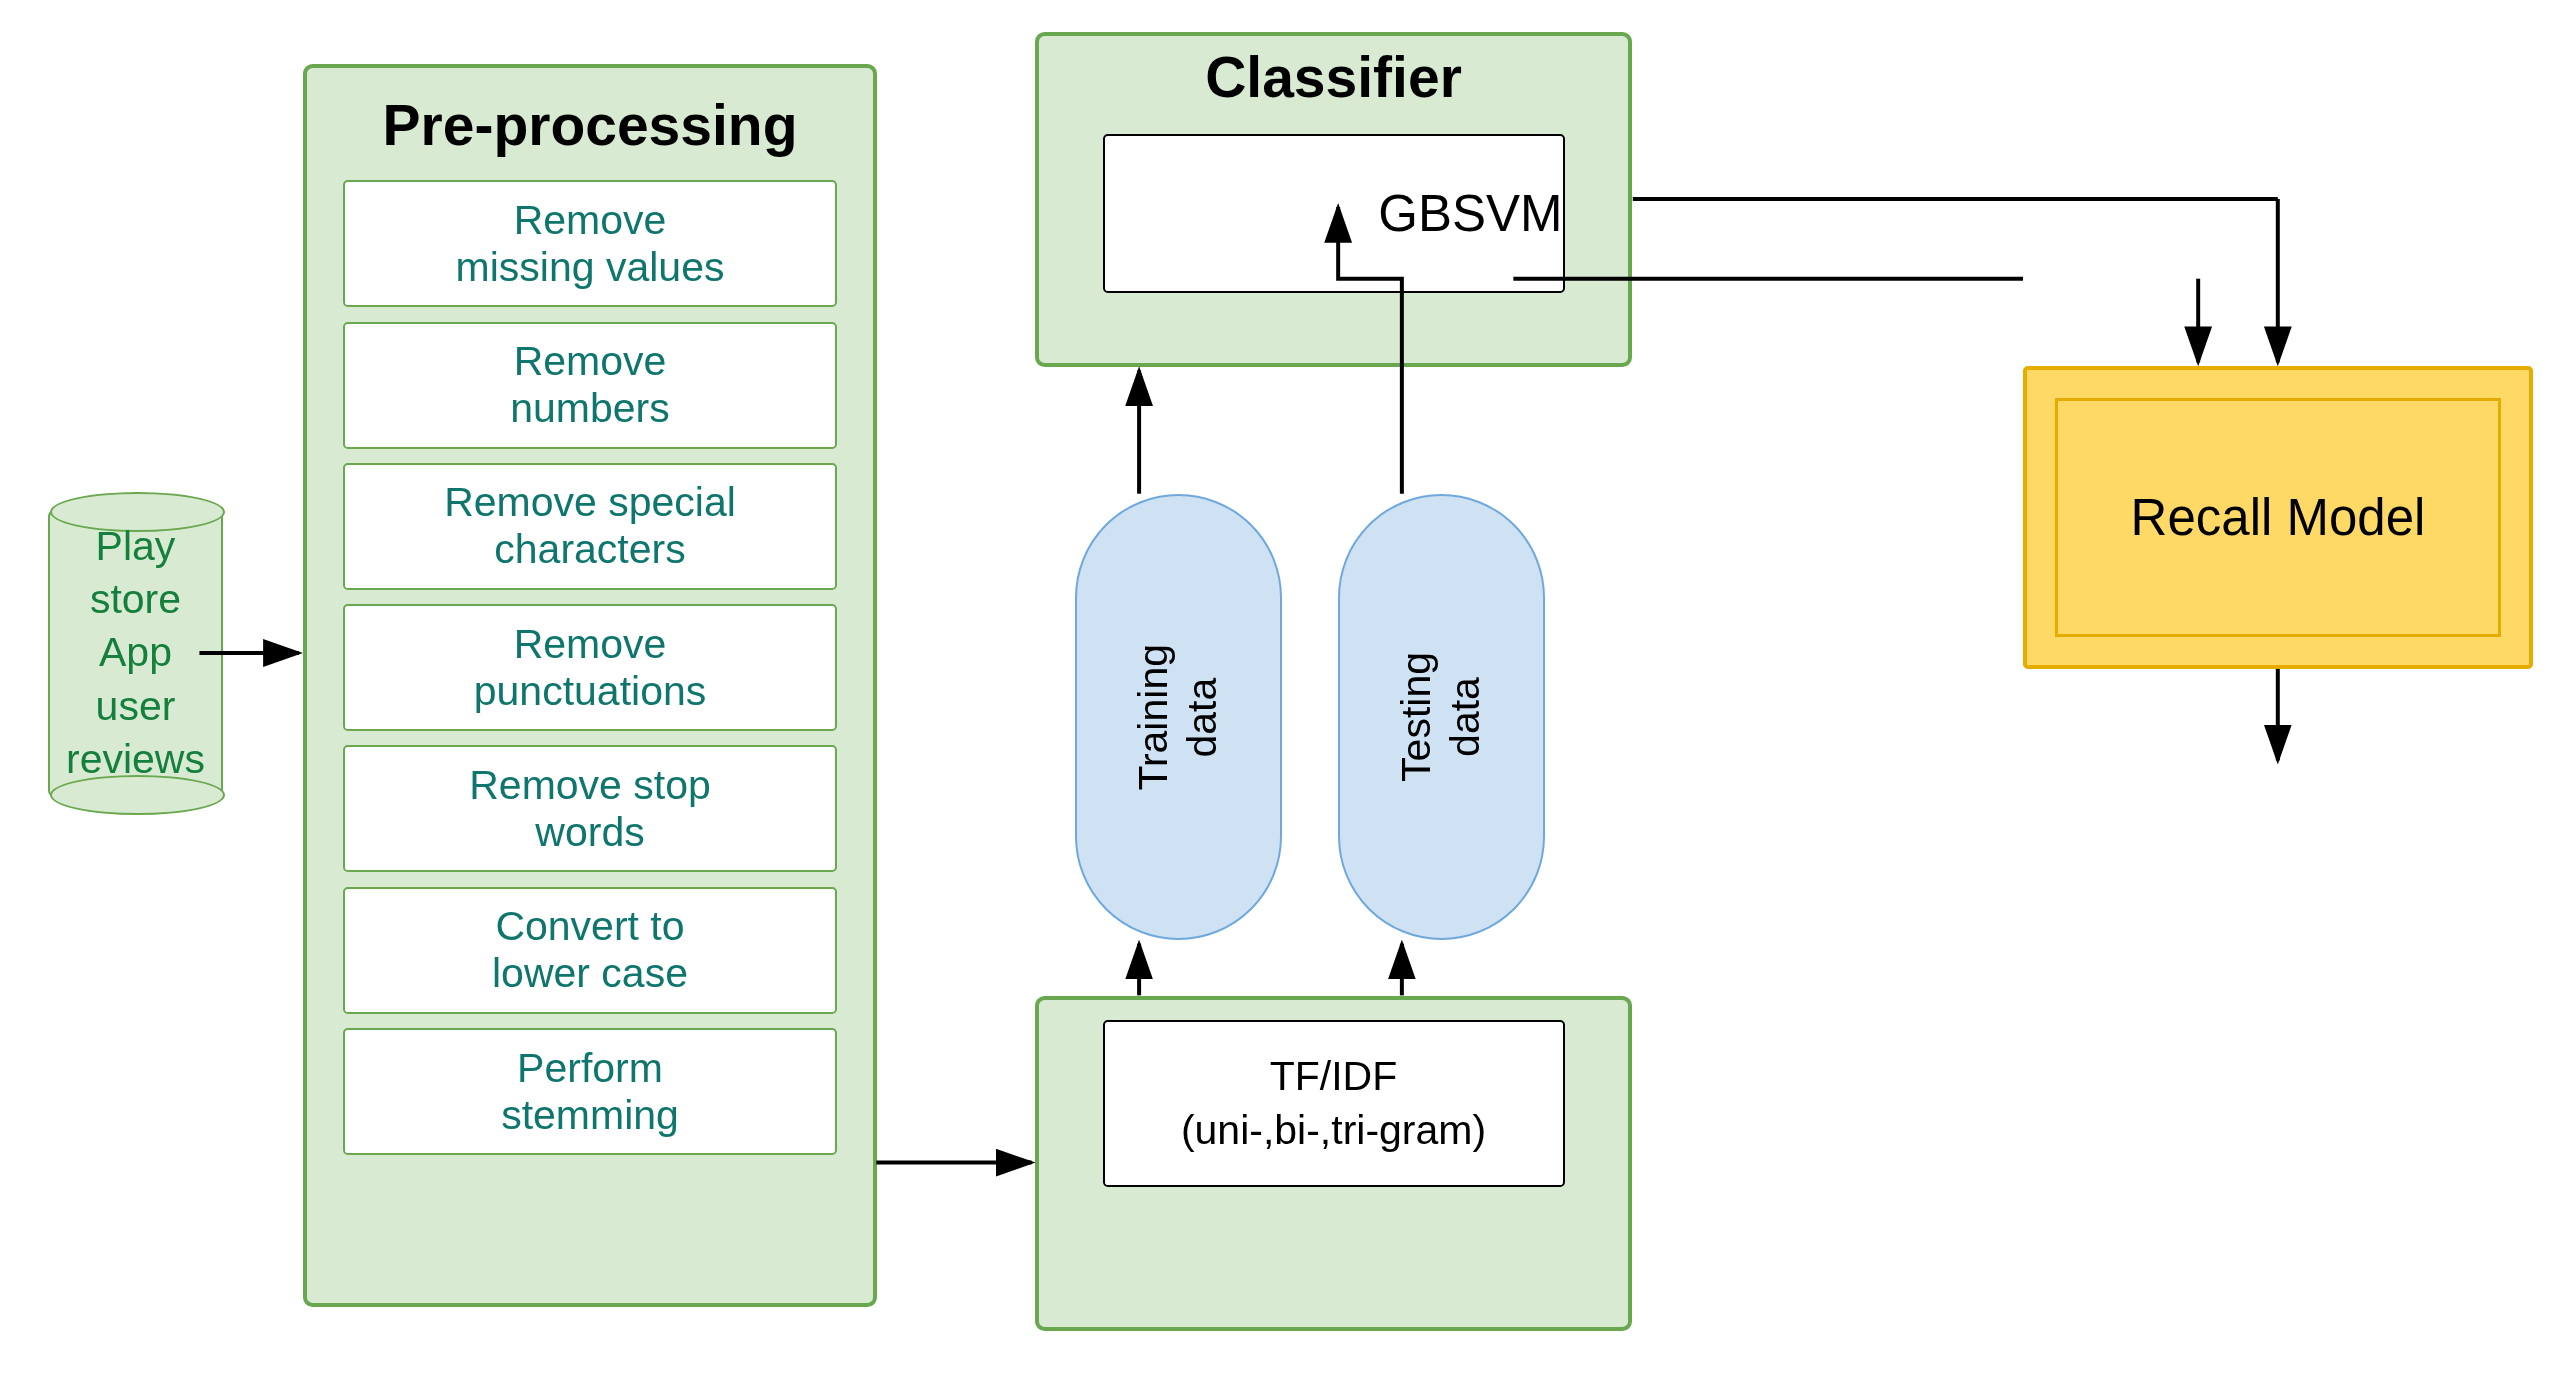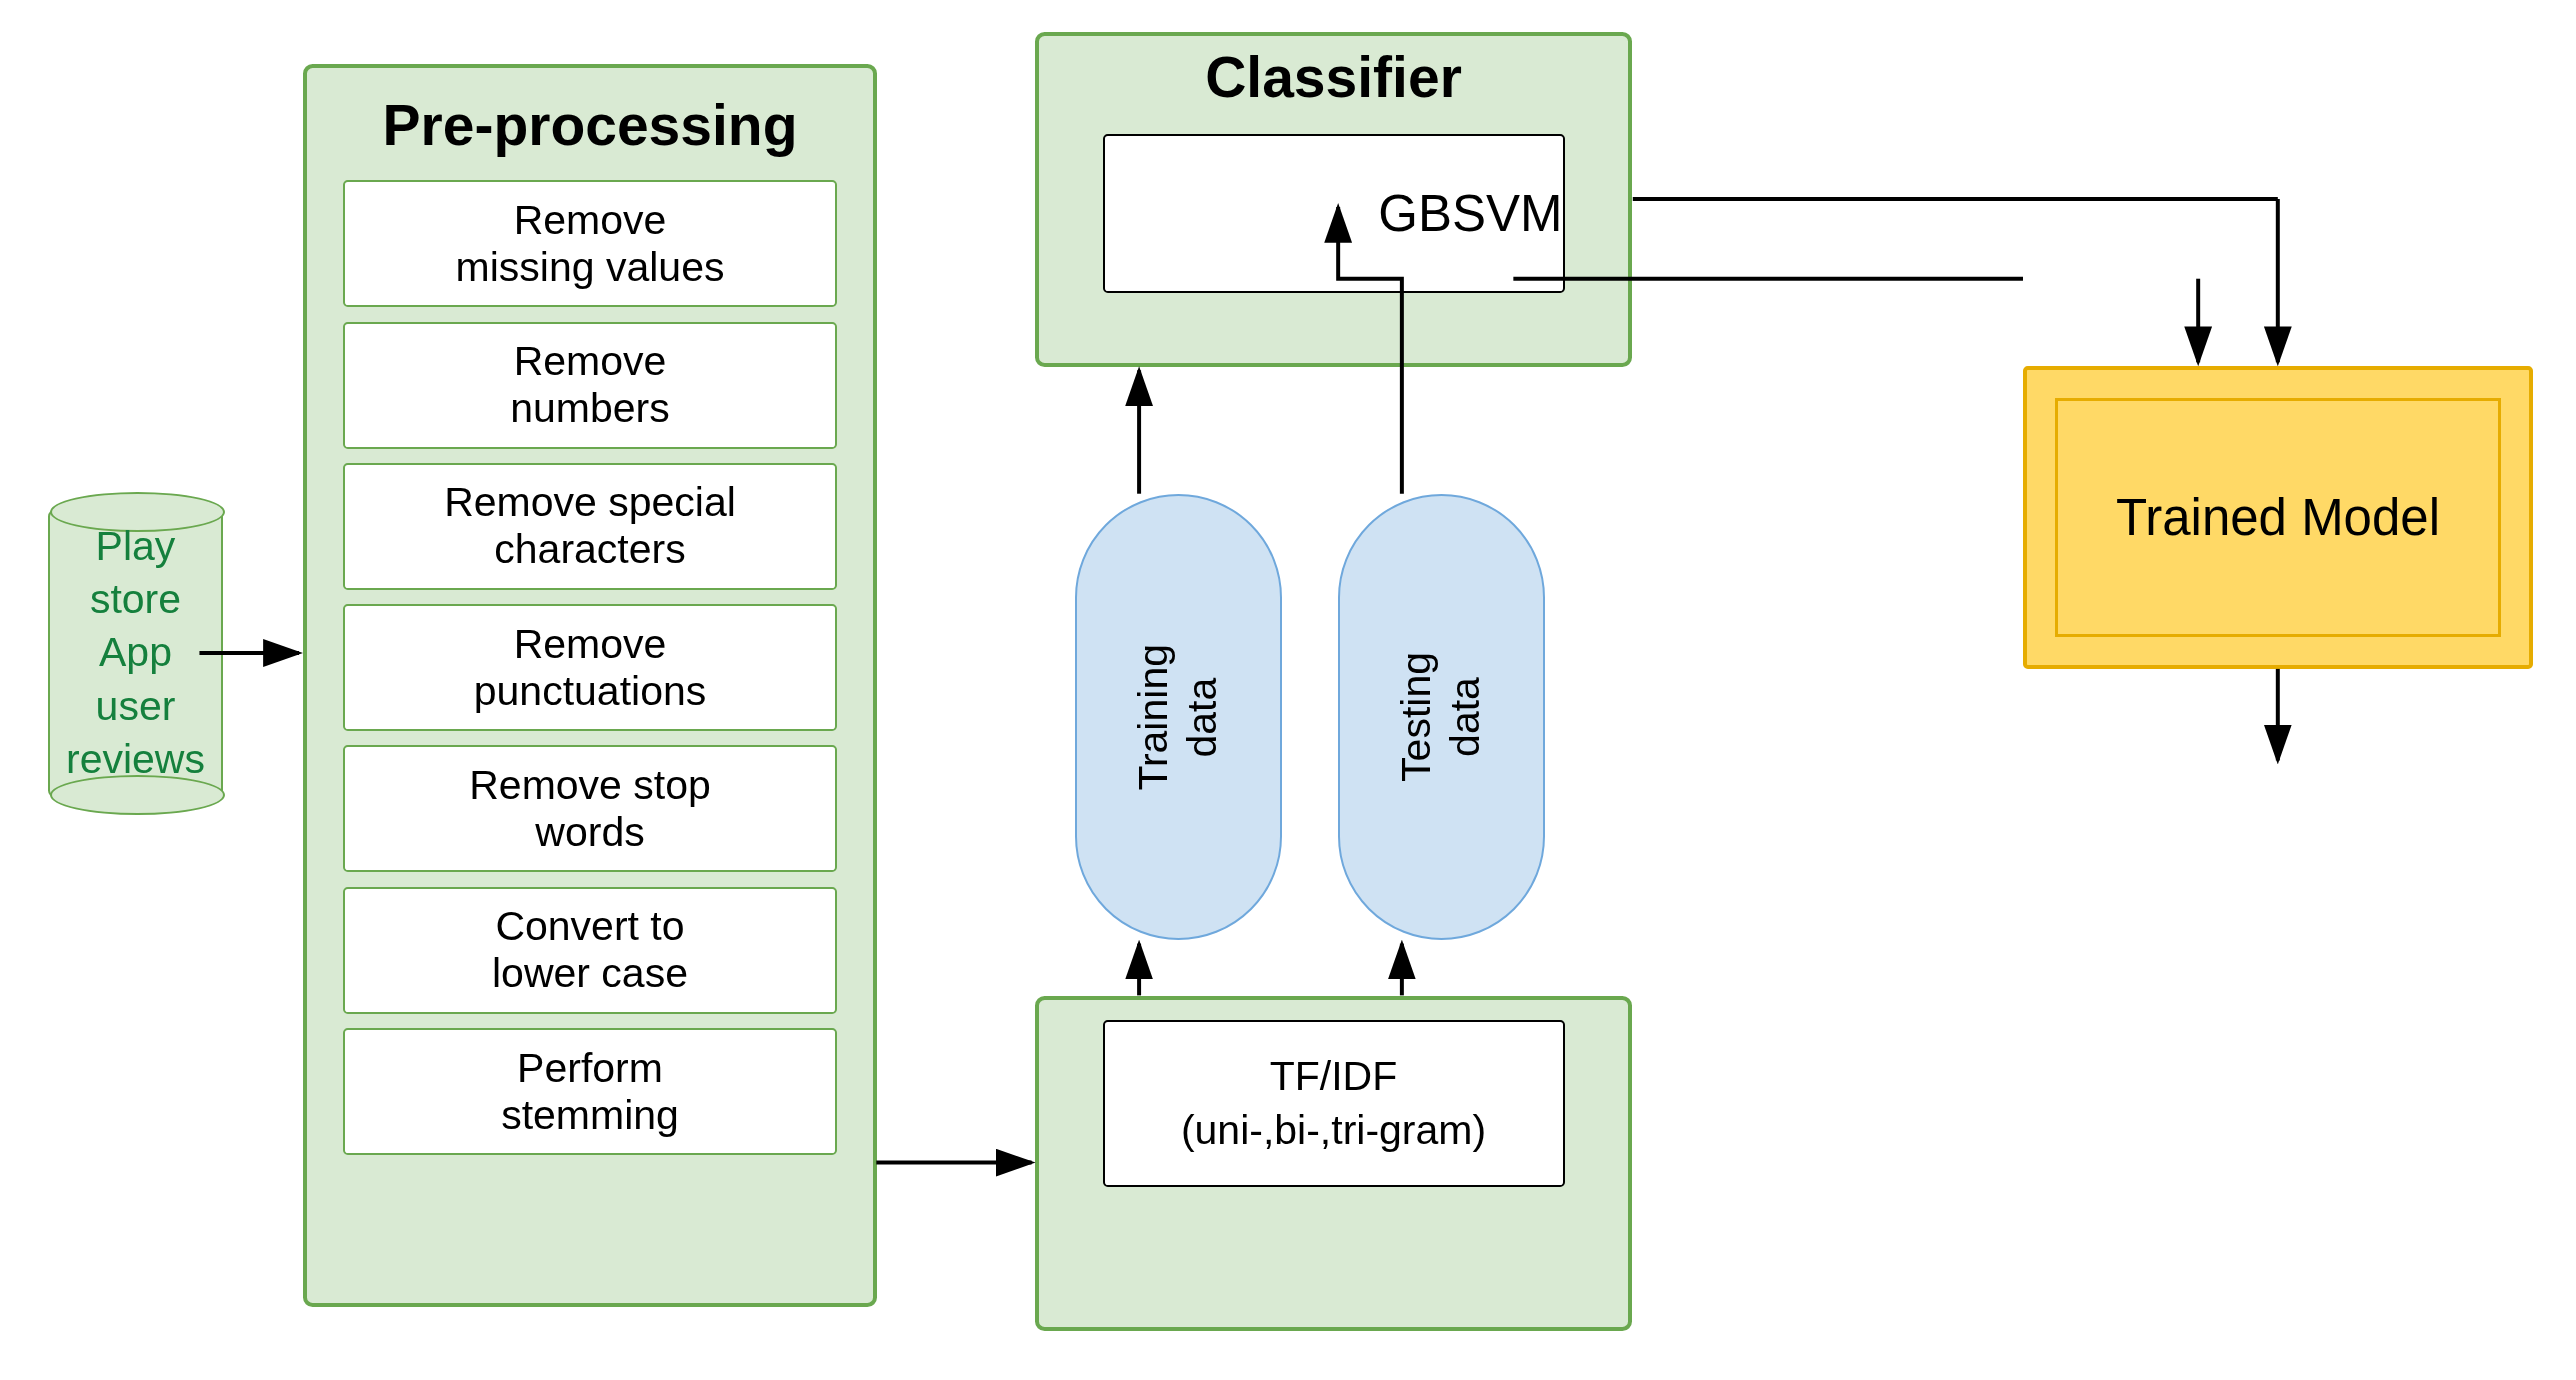--- a/index.html
+++ b/index.html
@@ -104,21 +104,21 @@
       width: 494px;
       min-height: 127px;
       border: 2.4px solid #6aa84f;
       border-radius: 4.8px;
       background: #fff;
       display: flex;
       align-items: center;
       justify-content: center;
       text-align: center;
       font-size: 41px;
-      color: #000000;
+      color: #0f766e;
       padding: 8px 16px;
       flex-shrink: 0;
     }
 
     
     .classifier-box {
       position: absolute;
       left: 1035px;
       top: 32px;
       width: 597px;
@@ -340,21 +340,21 @@
   </div>
 
   <div class="features-box">
     <div class="tfidf-box">
       <span>TF/IDF<br>(uni-,bi-,tri-gram)</span>
     </div>
   </div>
 
   <div class="trained-model-box">
     <div class="trained-model-inner">
-      <span>Trained Model</span>
+      <span>Recall Model</span>
     </div>
   </div>
 
 
   <svg class="arrows-svg" viewBox="0 0 3234 1733" width="2576" height="1380">
     <defs>
       <marker id="arrowhead" markerWidth="10" markerHeight="7" refX="9" refY="3.5" orient="auto">
         <polygon points="0 0, 10 3.5, 0 7" fill="#000"></polygon>
       </marker>
     </defs>

